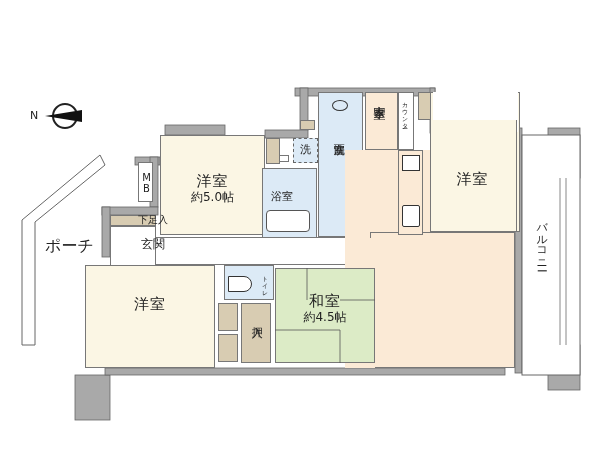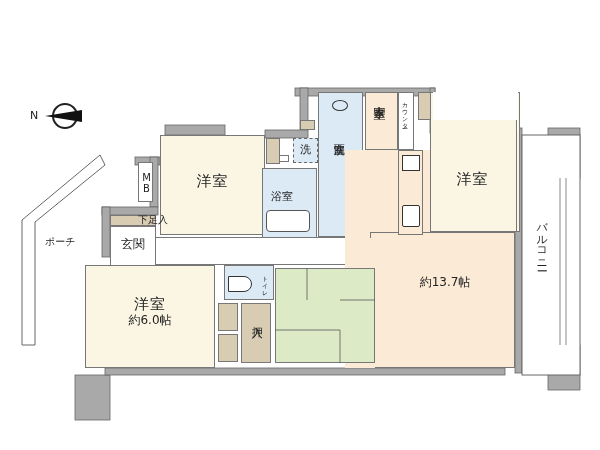--- a/index.html
+++ b/index.html
@@ -42,20 +42,21 @@
     </g>
 
     <rect x="522" y="135" width="58" height="240" fill="#fff" stroke="#666" stroke-width="1"></rect>
     <line x1="560" y1="178" x2="560" y2="345" stroke="#888" stroke-width="1"></line>
     <line x1="566" y1="178" x2="566" y2="345" stroke="#888" stroke-width="1"></line>
   </svg>
 
   <div class="room" style="left:160px;top:135px;width:105px;height:100px;background:#fbf6e4;border:1px solid #777;"></div>
   <div class="lbl" style="left:160px;top:172px;width:105px;">
     <div class="name">洋室</div>
+    <div class="area">約5.0帖</div>
   </div>
 
   <div class="room" style="left:266px;top:138px;width:14px;height:26px;background:#d8ccb2;border:1px solid #777;"></div>
 
   <div class="room" style="left:293px;top:138px;width:25px;height:25px;border:1px dashed #666;background:#dceaf6;"></div>
   <div class="lbl small" style="left:293px;top:143px;width:25px;">洗</div>
 
   <div class="room" style="left:279px;top:155px;width:10px;height:7px;border:1px solid #777;background:#fff;"></div>
 
   <div class="room" style="left:300px;top:120px;width:15px;height:10px;background:#d8ccb2;border:1px solid #777;"></div>
@@ -80,67 +81,67 @@
   <div class="room" style="left:433px;top:92px;width:85px;height:40px;background:#fff;"></div>
   <div class="room" style="left:433px;top:120px;width:84px;height:112px;background:#fbf6e4;border-right:1px solid #777;border-bottom:1px solid #777;"></div>
   <div class="lbl" style="left:430px;top:170px;width:85px;">
     <div class="name">洋室</div>
   </div>
 
   <div class="room" style="left:345px;top:150px;width:85px;height:90px;background:#fbead6;"></div>
   <div class="room" style="left:370px;top:232px;width:145px;height:136px;background:#fbead6;border:1px solid #777;"></div>
   <div class="room" style="left:345px;top:238px;width:30px;height:130px;background:#fbead6;"></div>
   <div class="lbl" style="left:400px;top:275px;width:90px;">
-    <div class="area">約13.7帖</div>
   </div>
 
   <div class="room" style="left:398px;top:150px;width:25px;height:85px;background:#fbead6;border:1px solid #777;"></div>
   <div style="position:absolute;left:402px;top:155px;width:16px;height:14px;border:1px solid #333;background:#fff;"></div>
   <div style="position:absolute;left:402px;top:205px;width:16px;height:20px;border:1px solid #333;border-radius:2px;background:#fff;"></div>
 
   <div class="room" style="left:275px;top:268px;width:100px;height:95px;background:#dcebc6;border:1px solid #777;"></div>
   <svg width="600" height="450">
     <g stroke="#555" stroke-width="0.8">
       <line x1="307" y1="268" x2="307" y2="300"></line>
       <line x1="340" y1="300" x2="375" y2="300"></line>
       <line x1="275" y1="330" x2="340" y2="330"></line>
       <line x1="340" y1="330" x2="340" y2="363"></line>
     </g>
   </svg>
   <div class="lbl" style="left:285px;top:292px;width:80px;">
+    <div class="name">和室</div>
+    <div class="area">約4.5帖</div>
   </div>
 
   <div class="room" style="left:224px;top:265px;width:50px;height:35px;background:#dceaf6;border:1px solid #777;"></div>
   <div style="position:absolute;left:228px;top:276px;width:22px;height:14px;border:1px solid #333;border-radius:0 8px 8px 0;background:#fff;"></div>
   <div class="lbl tiny vert" style="left:262px;top:272px;">トイレ</div>
 
   <div class="room" style="left:241px;top:303px;width:30px;height:60px;background:#d8ccb2;border:1px solid #777;"></div>
   <div class="lbl small vert" style="left:250px;top:318px;">押入</div>
 
   <div class="room" style="left:218px;top:303px;width:20px;height:28px;background:#d8ccb2;border:1px solid #777;"></div>
   <div class="room" style="left:218px;top:334px;width:20px;height:28px;background:#d8ccb2;border:1px solid #777;"></div>
 
   <div class="room" style="left:85px;top:265px;width:130px;height:103px;background:#fbf6e4;border:1px solid #777;"></div>
   <div class="lbl" style="left:95px;top:295px;width:110px;">
     <div class="name">洋室</div>
-    <div class="area">約6.0帖</div>
   </div>
 
   <div class="room" style="left:155px;top:237px;width:190px;height:28px;background:#fff;border-top:1px solid #777;border-bottom:1px solid #777;"></div>
 
   <div class="room" style="left:110px;top:215px;width:46px;height:11px;background:#d8ccb2;border:1px solid #777;"></div>
   <div class="lbl small" style="left:110px;top:214px;width:22px;font-size:10px;padding-left:28px;">下足入</div>
 
   <div class="room" style="left:110px;top:226px;width:46px;height:40px;background:#fff;border:1px solid #777;"></div>
-  <div class="lbl small" style="left:110px;top:237px;width:46px;font-size:12px;">玄関</div>
+  <div class="lbl small" style="left:110px;top:237px;width:46px;font-size:12px;padding-left:20px;">玄関</div>
 
   <div class="room" style="left:138px;top:162px;width:15px;height:40px;background:#fff;border:1px solid #777;"></div>
   <div class="lbl small vert" style="left:140px;top:172px;font-size:10px;">MB</div>
 
-  <div class="lbl small" style="left:45px;top:236px;font-size:10px;">ポーチ</div>
+  <div class="lbl small" style="left:45px;top:236px;font-size:16px;">ポーチ</div>
 
   <div class="lbl small vert" style="left:535px;top:215px;font-size:11px;">バルコニー</div>
 
   <div style="position:absolute;left:52px;top:103px;width:26px;height:26px;border:2px solid #222;border-radius:50%;box-sizing:border-box;"></div>
   <svg width="600" height="450">
     <polygon points="45,116 82,110 82,122" fill="#111"></polygon>
   </svg>
   <div class="lbl small" style="left:30px;top:109px;font-size:11px;">N</div>
 </div>
 

